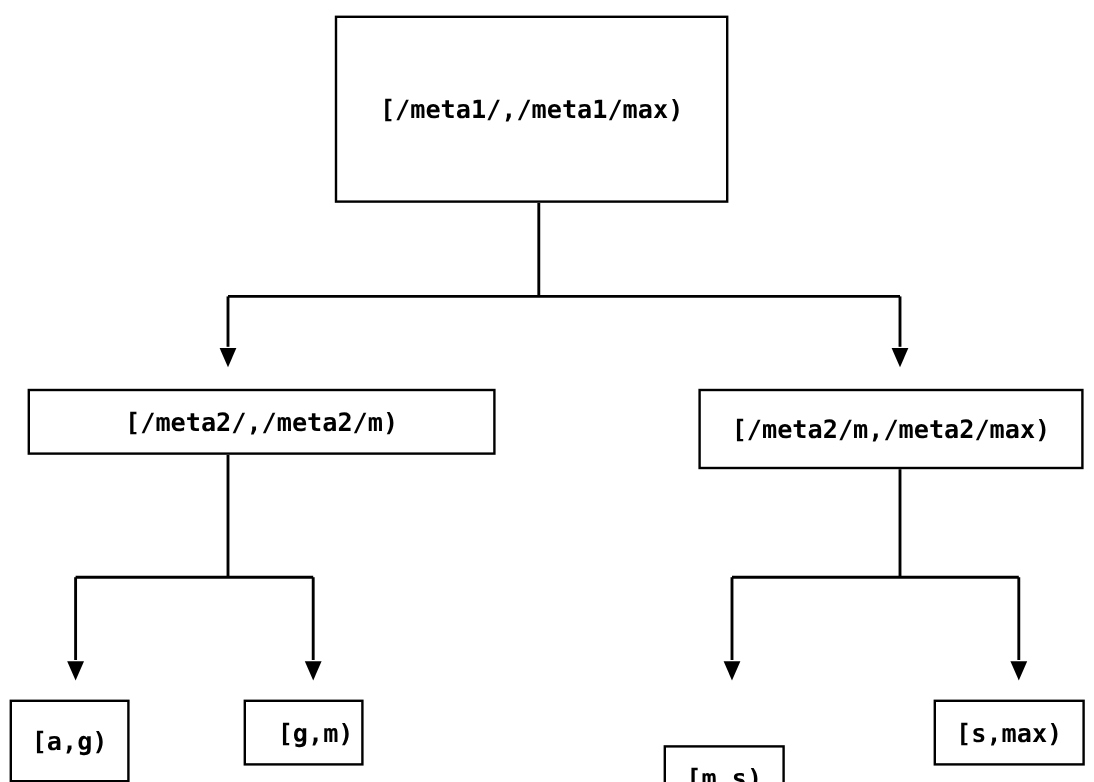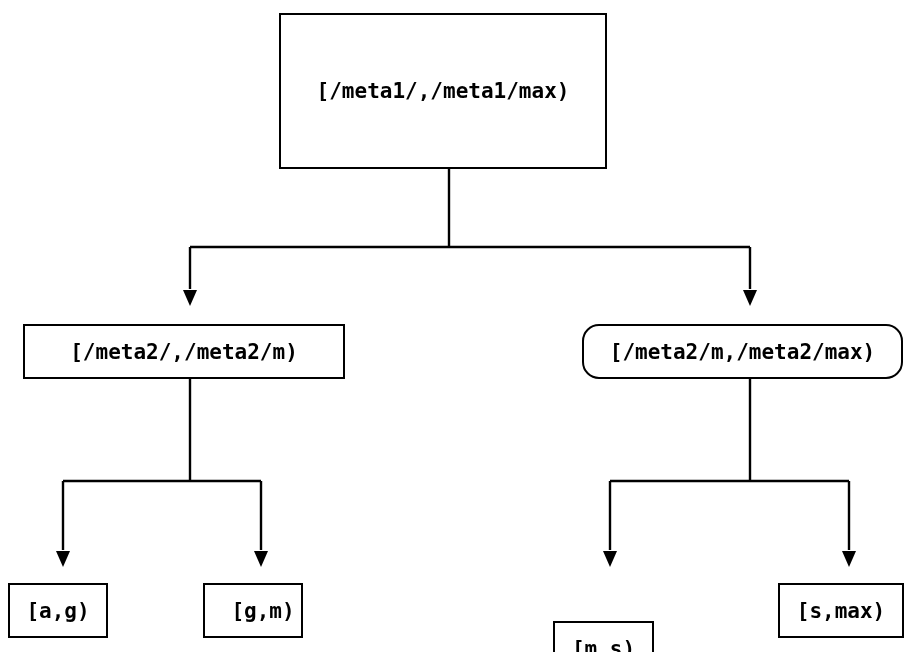--- a/index.html
+++ b/index.html
@@ -39,23 +39,23 @@
     display: flex;
     align-items: center;
     justify-content: center;
     color: #000000;
     font-family: "DejaVu Sans Mono", "Liberation Mono", monospace;
     font-weight: bold;
     font-size: 21px;
     white-space: nowrap;
   }
   .node-root   { left: 259px; top: 13px;  width: 328px; height: 156px; margin-left: 20px; }
-  .node-left   { left: 23px;  top: 324px; width: 322px; height: 55px; }
-  .node-right  { left: 582px; top: 324px; width: 321px; height: 55px; border-radius: 17px; }
-  .node-leaf-ag   { left: 8px;   top: 583px; width: 100px; height: 55px; }
+  .node-left   { left: 23px;  top: 324px; width: 390px; height: 55px; }
+  .node-right  { left: 582px; top: 324px; width: 321px; height: 67px; }
+  .node-leaf-ag   { left: 8px;   top: 583px; width: 100px; height: 69px; }
   .node-leaf-gm   { left: 203px; top: 583px; width: 100px; height: 55px; padding-left: 20px; }
   .node-leaf-ms   { left: 553px; top: 583px; width: 101px; height: 55px; margin-top: 38px; }
   .node-leaf-smax { left: 778px; top: 583px; width: 126px; height: 55px; text-align: right; }
 </style>
 </head>
 <body>
 
 <div id="canvas">
 
   <svg id="edges" viewBox="0 0 912 652" xmlns="http://www.w3.org/2000/svg">

